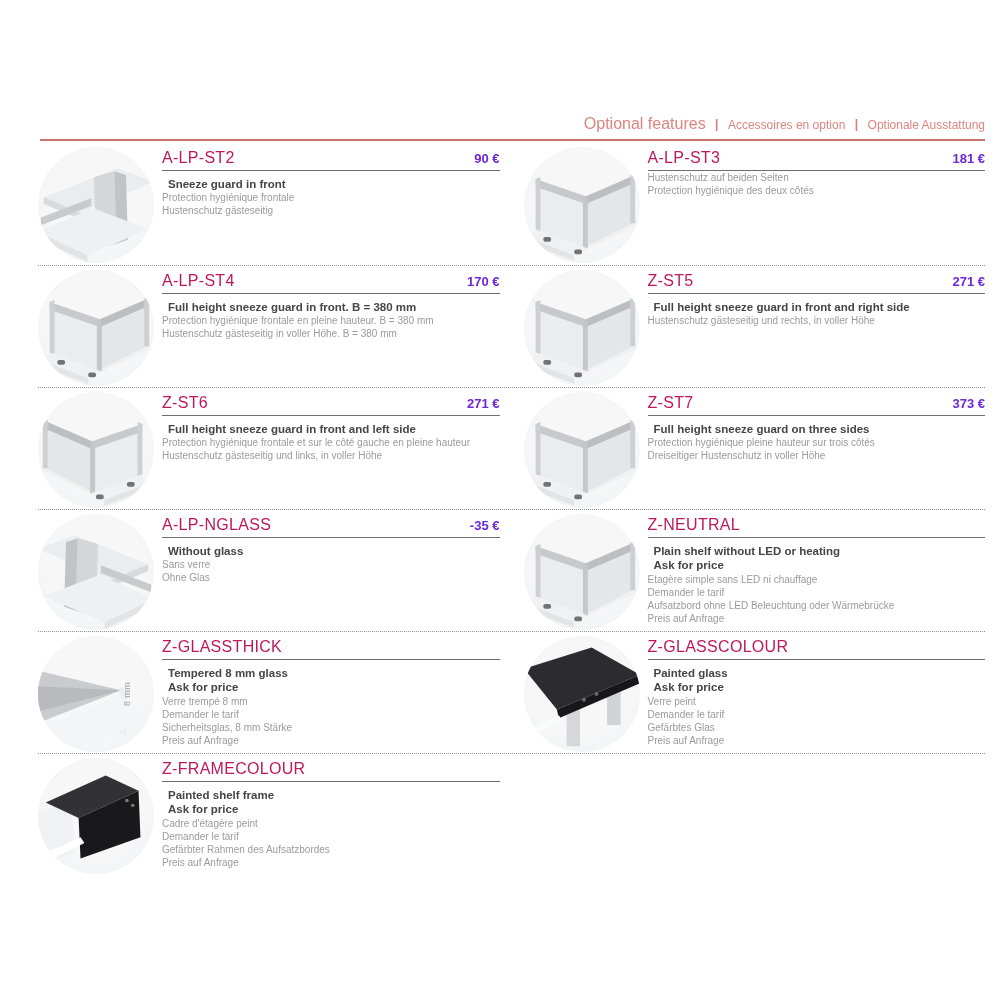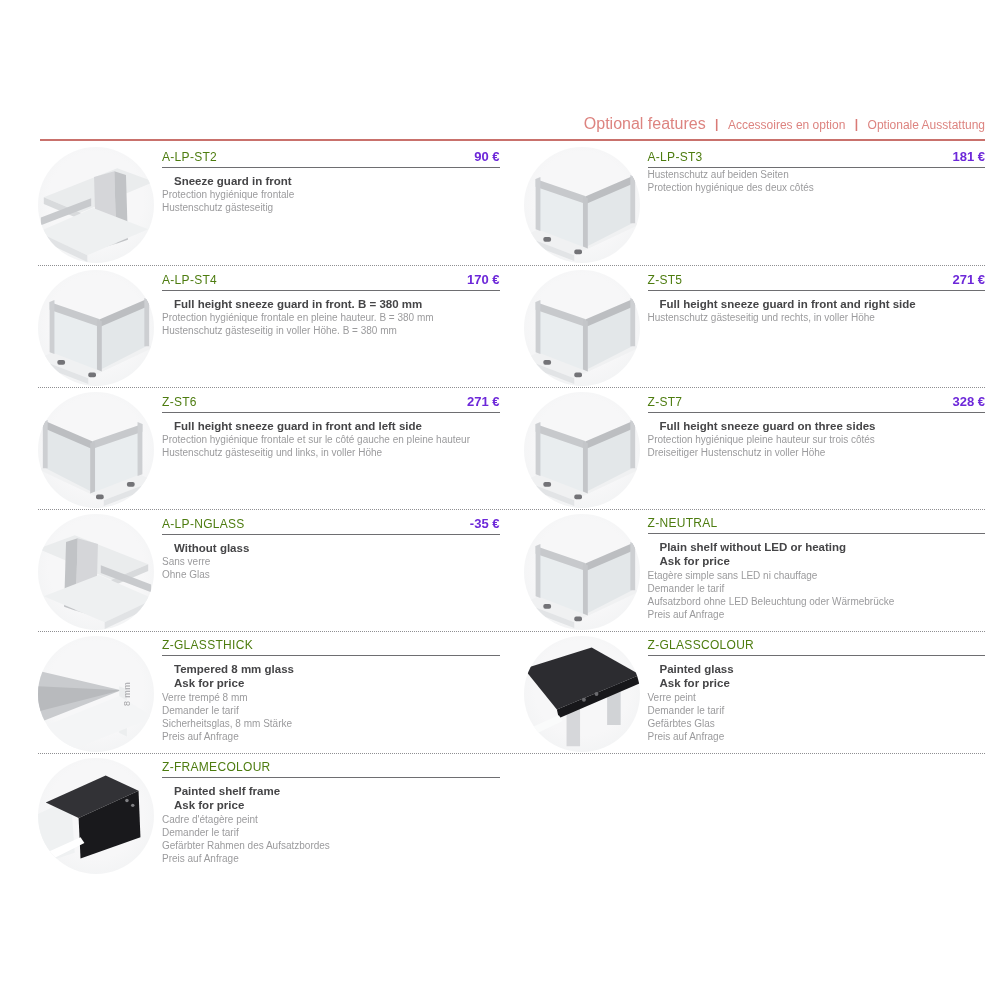--- a/index.html
+++ b/index.html
@@ -19,23 +19,23 @@
   .row + .row{border-top:1px dotted #8f8f92;}
   .cell{display:flex;gap:8px;padding-top:4px;min-width:0;}
   .photo{flex:0 0 116px;width:116px;height:116px;margin:0;border-radius:50%;overflow:hidden;position:relative;
          background:radial-gradient(circle at 50% 45%,#f7f7f8 55%,#eef0f1 100%);}
   .photo svg{width:100%;height:100%;display:block;}
   .photo-label{position:absolute;right:15px;top:50%;transform:translateY(-50%) rotate(-90deg);
                font-size:9px;color:#a3a3a6;letter-spacing:.4px;white-space:nowrap;}
   .info{flex:1;min-width:0;padding-top:2px;}
   .code-row{display:flex;justify-content:space-between;align-items:baseline;
             border-bottom:1px solid #6e6e71;padding-bottom:3px;}
-  .code{font-size:12px;color:#4d7c0f;letter-spacing:.3px;}
+  .code{font-size:16px;color:#be185d;letter-spacing:.3px;}
   .price{font-size:13px;font-weight:bold;color:#6d28d9;}
-  .name{margin:6px 12px 0;font-size:11.5px;font-weight:bold;color:#454547;line-height:1.25;}
+  .name{margin:6px 6px 0;font-size:11.5px;font-weight:bold;color:#454547;line-height:1.25;}
   .name + .name{margin-top:0;}
   .desc{margin:0;font-size:10px;color:#9b9b9d;line-height:1.3;}
   .hidden-defs{position:absolute;width:0;height:0;overflow:hidden;}
 </style>
 </head>
 <body>
 
 <svg class="hidden-defs" aria-hidden="true">
   <defs>
     <symbol id="sym-shelf" viewBox="0 0 120 120">
@@ -186,21 +186,21 @@
       </article>
       <article class="cell">
         <figure class="photo">
           <svg viewBox="0 0 120 120">
               <use href="#sym-glassbox"></use>
             </svg>
         </figure>
         <div class="info">
           <header class="code-row">
             <span class="code">Z-ST7</span>
-            <span class="price">328 €</span>
+            <span class="price">373 €</span>
           </header>
           <p class="name">Full height sneeze guard on three sides</p>
           <p class="desc">Protection hygiénique pleine hauteur sur trois côtés</p>
           <p class="desc">Dreiseitiger Hustenschutz in voller Höhe</p>
         </div>
       </article>
     </div>
 
     <div class="row">
       <article class="cell">

